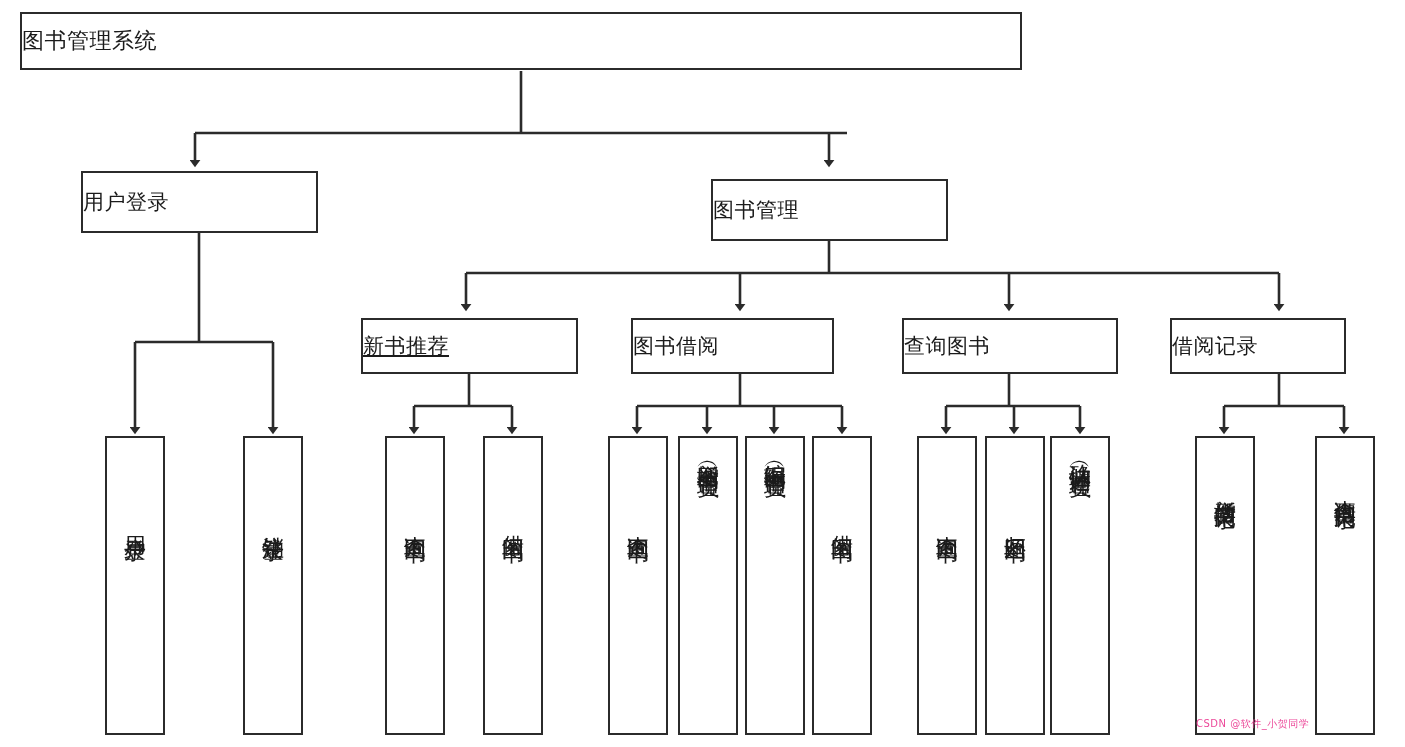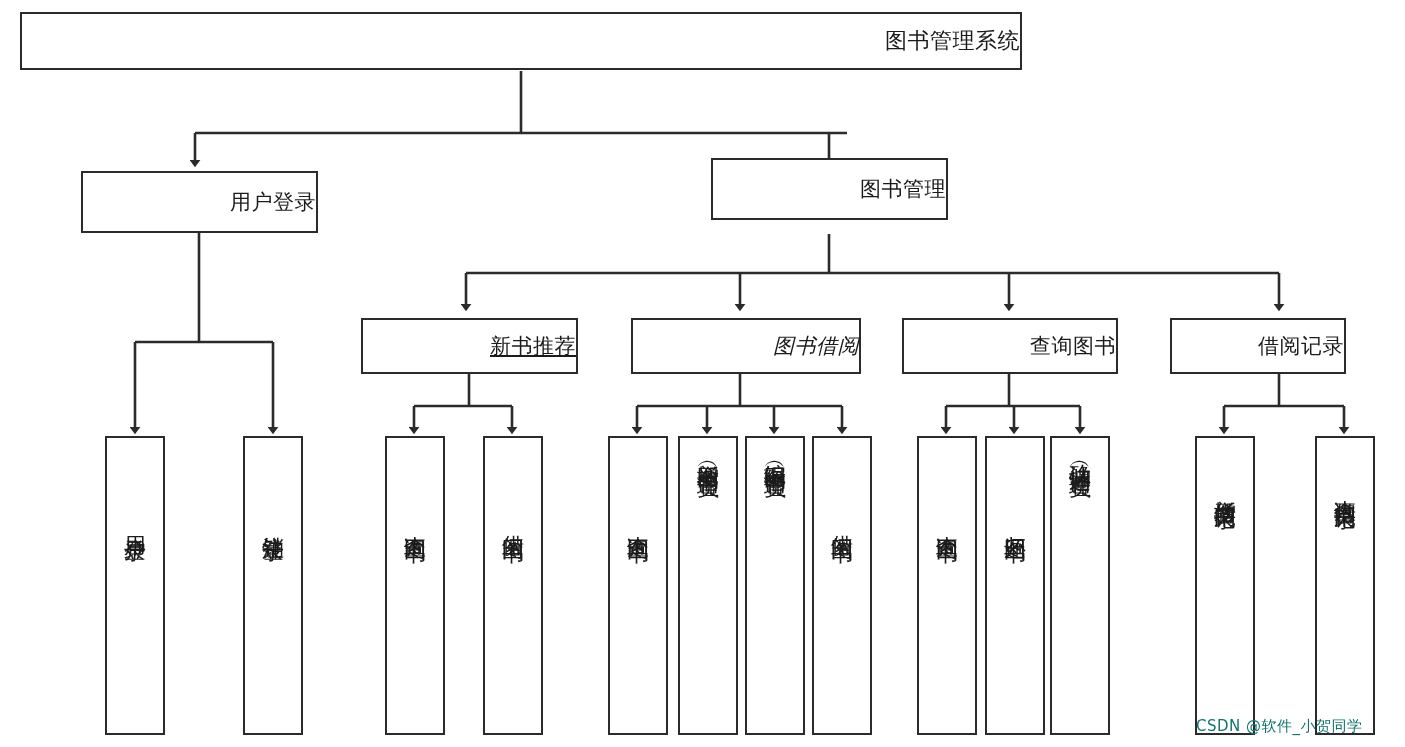--- a/index.html
+++ b/index.html
@@ -27,21 +27,21 @@
     height: 747px;
     pointer-events: none;
   }
   .node {
     position: absolute;
     box-sizing: border-box;
     border: 2px solid #2b2b2b;
     background: #ffffff;
     display: flex;
     align-items: center;
-    justify-content: flex-end;
+    justify-content: flex-start;
     color: #1b1b1b;
   }
   .node-label {
     display: block;
     text-align: center;
     white-space: pre;
     line-height: 1.18;
   }
   
   .node.horiz .node-label {
@@ -60,22 +60,22 @@
   .node.vert .node-label {
     writing-mode: vertical-rl;
     text-orientation: upright;
     font-size: 22px;
     line-height: 1.0;
     letter-spacing: 2px;
     white-space: pre;
   }
   .watermark {
     position: absolute;
-    font-size: 15px;
-    color: #0f766e;
+    font-size: 10px;
+    color: #ec4899;
     letter-spacing: 0.5px;
     white-space: nowrap;
     font-family: "DejaVu Sans", "Liberation Sans", sans-serif;
     text-align: right;
   }
 </style>
 </head>
 <body>
 
 <div id="diagram-root">
@@ -130,28 +130,28 @@
     </g>
   </svg>
 
   <div class="node horiz root" style="left:20px; top:12px; width:1002px; height:58px;">
     <span class="node-label">图书管理系统</span>
   </div>
 
   <div class="node horiz" style="left:81px; top:171px; width:237px; height:62px;">
     <span class="node-label">用户登录</span>
   </div>
-  <div class="node horiz" style="left:711px; top:158px; width:237px; height:62px;">
+  <div class="node horiz" style="left:711px; top:179px; width:237px; height:62px;">
     <span class="node-label">图书管理</span>
   </div>
 
   <div class="node horiz" style="left:361px; top:318px; width:217px; height:56px;text-decoration:underline;">
     <span class="node-label">新书推荐</span>
   </div>
-  <div class="node horiz" style="left:631px; top:318px; width:230px; height:56px;font-style:italic;">
+  <div class="node horiz" style="left:631px; top:318px; width:203px; height:56px;">
     <span class="node-label">图书借阅</span>
   </div>
   <div class="node horiz" style="left:902px; top:318px; width:216px; height:56px;">
     <span class="node-label">查询图书</span>
   </div>
   <div class="node horiz" style="left:1170px; top:318px; width:176px; height:56px;">
     <span class="node-label">借阅记录</span>
   </div>
 
   <div class="node vert" style="left:105px; top:436px; width:60px; height:299px; padding-top:80px;">

